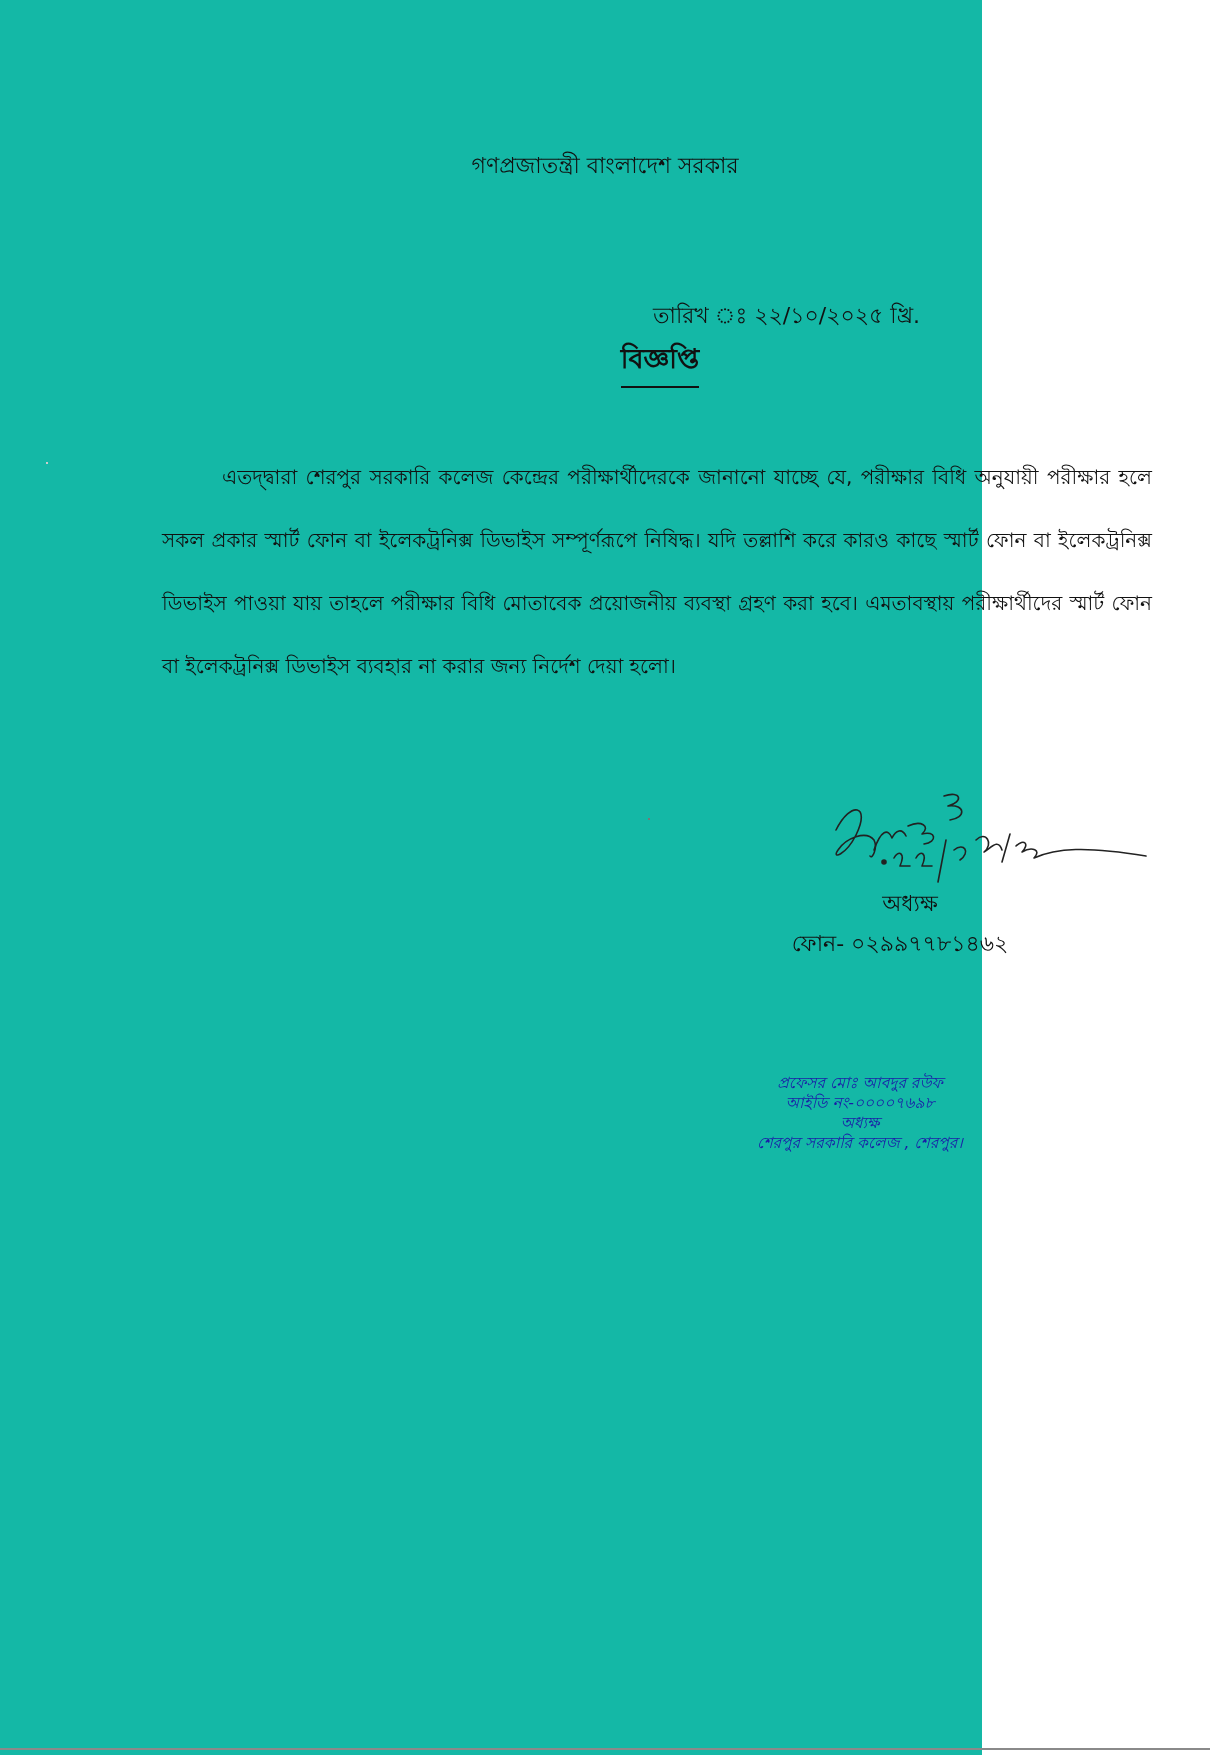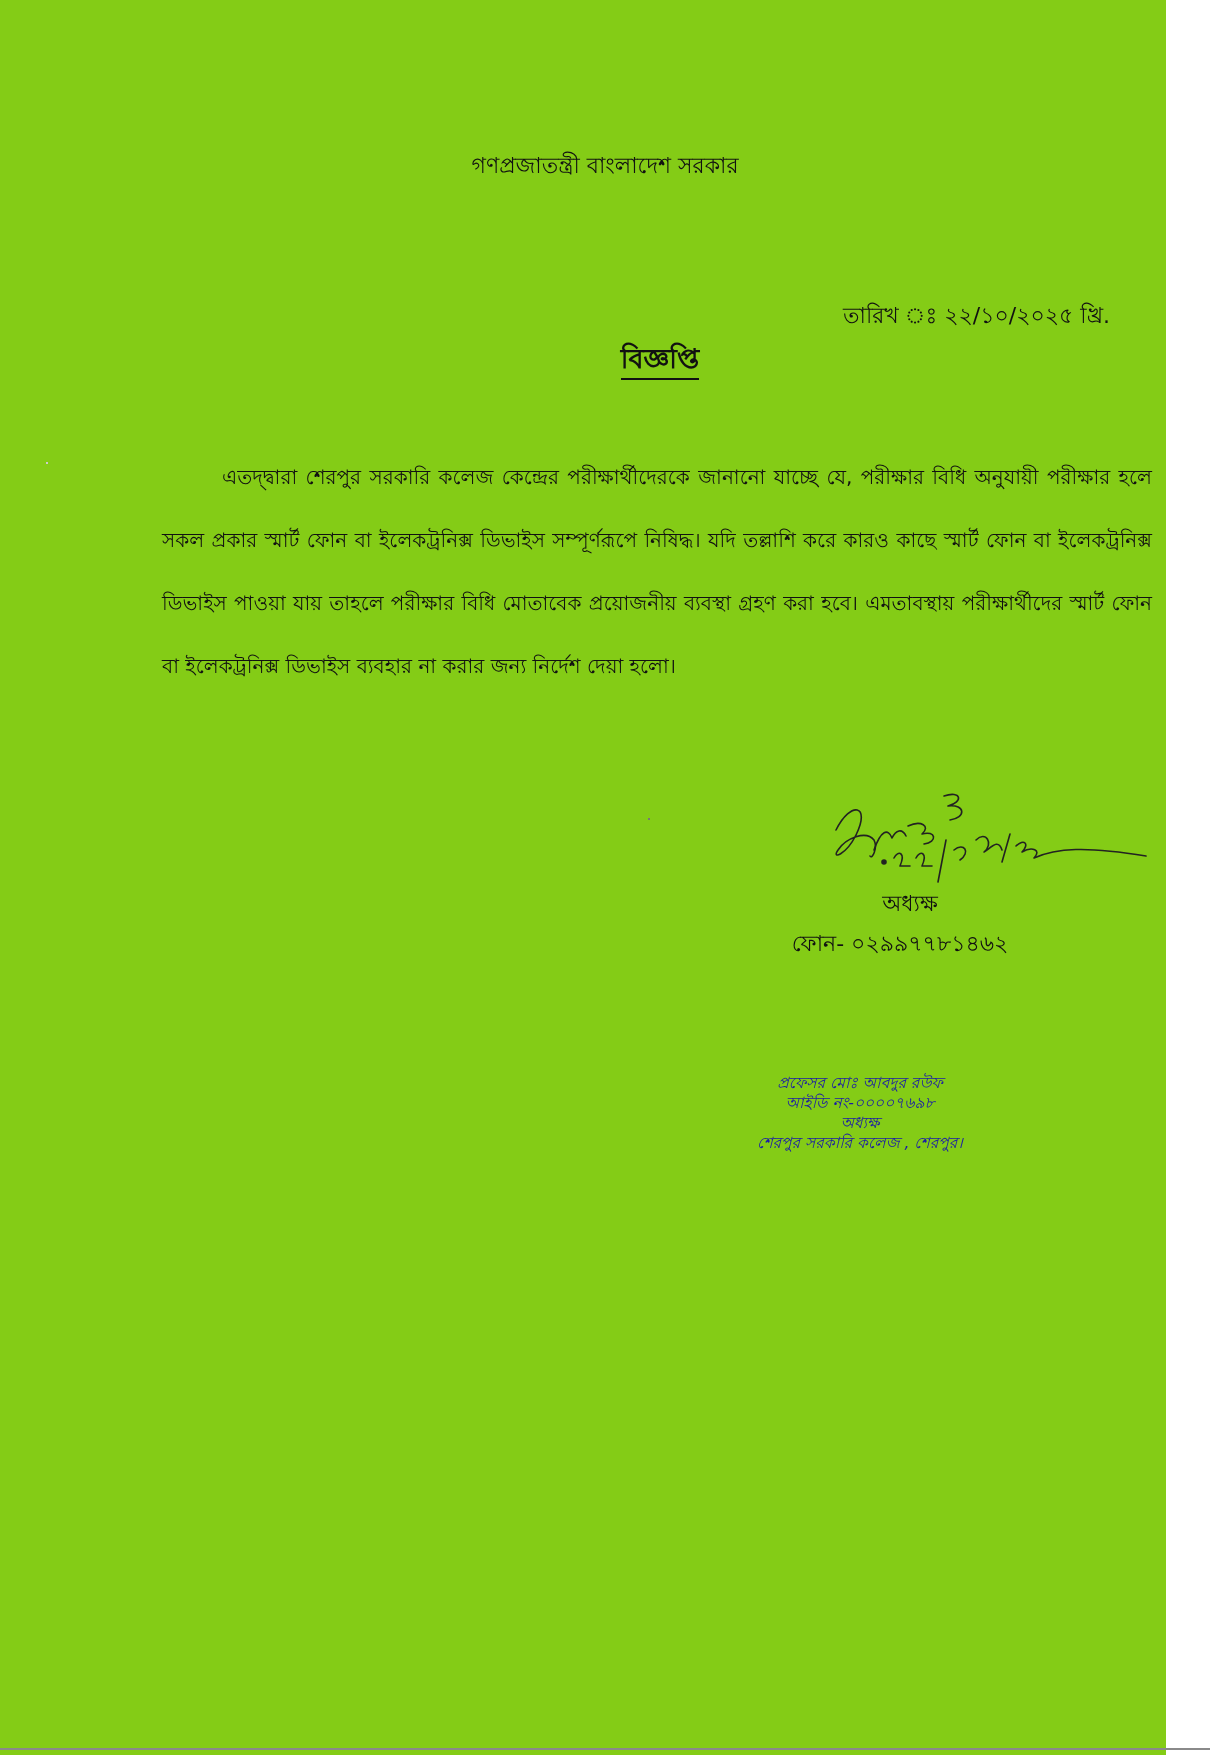--- a/index.html
+++ b/index.html
@@ -1,23 +1,23 @@
 <!DOCTYPE html>
 <html><head>
 <meta charset="utf-8">
 <style>
   html, body { margin:0; padding:0; background:#ffffff; }
   body { width:1210px; height:1755px; position:relative; overflow:hidden;
          font-family:"DejaVu Sans", "Liberation Sans", sans-serif; color:#111; }
-  .page { position:absolute; left:0; top:0; width:1166px; height:1755px; background:#84cc16; }
+  .page { position:absolute; left:0; top:0; width:982px; height:1755px; background:#14b8a6; }
   .header { position:absolute; left:0; width:1210px; top:146px; text-align:center; }
   .header div { font-size:22px; line-height:39px; }
-  .date { position:absolute; right:56px; top:298px; font-size:22px; }
+  .date { position:absolute; right:62px; top:298px; font-size:22px; }
   .title { position:absolute; left:0; width:1320px; top:338px; text-align:center; font-size:27px; font-weight:bold; }
-  .title span { border-bottom:2px solid #111; padding-bottom:4px; }
+  .title span { border-bottom:2px solid #111; padding-bottom:12px; }
   .body { position:absolute; left:162px; width:990px; top:446px; font-size:20px; line-height:63px; text-align:justify; text-indent:60px; }
   .dot { position:absolute; left:648px; top:818px; width:2px; height:2px; background:#777; }
   .dot2 { position:absolute; left:46px; top:462px; width:2px; height:2px; background:#ccc; }
   .signature { position:absolute; left:826px; top:790px; width:340px; height:100px; }
   .sig-block { position:absolute; left:700px; width:400px; top:884px; text-align:center; }
   .sig-block div { font-size:22px; line-height:40px; }
   .sig-block .role { padding-left:20px; }
   .stamp { position:absolute; left:730px; width:260px; top:1073px; text-align:center; color:#1a1aa8;font-style:italic; }
   .stamp div { font-size:15.5px; line-height:20px; }
   .scanline { position:absolute; left:0; width:1210px; top:1748px; height:2px; background:#8a8a8a; }

